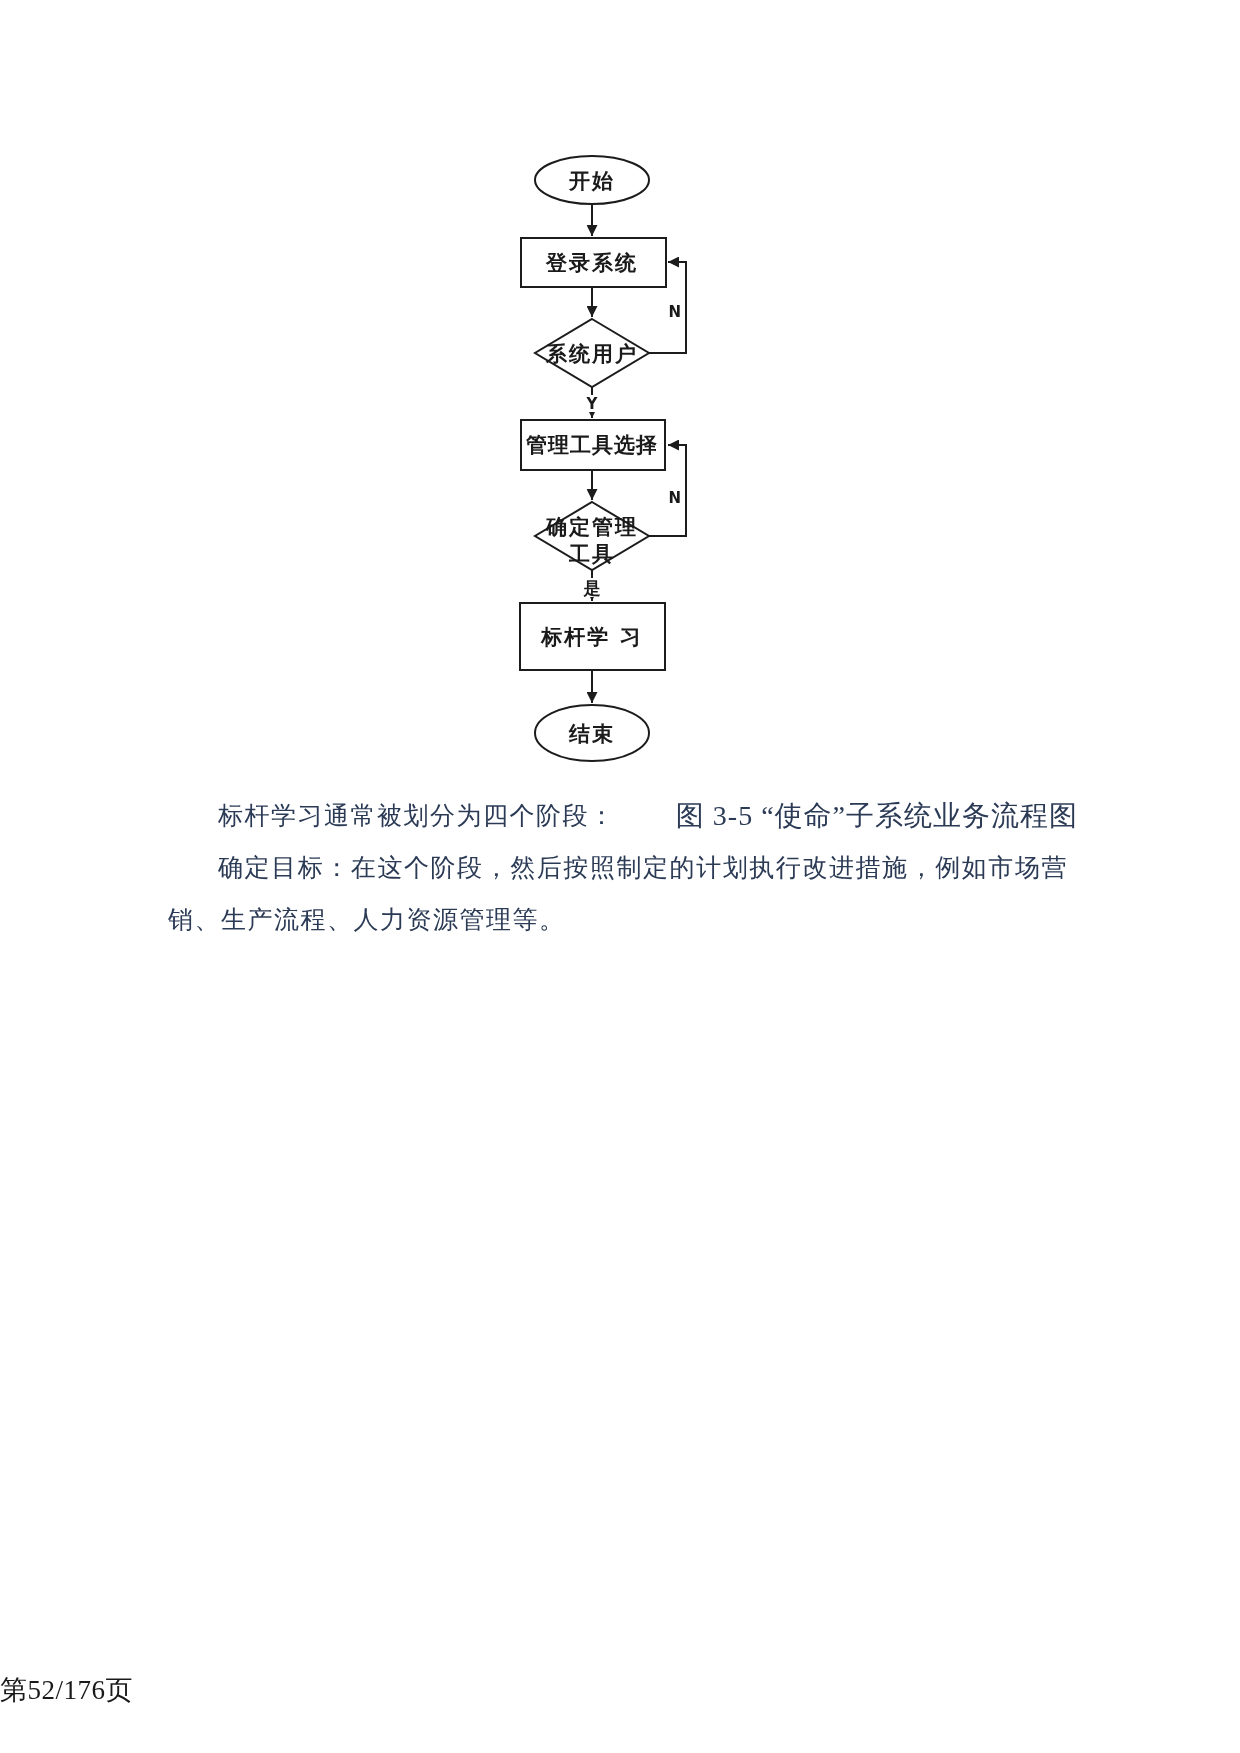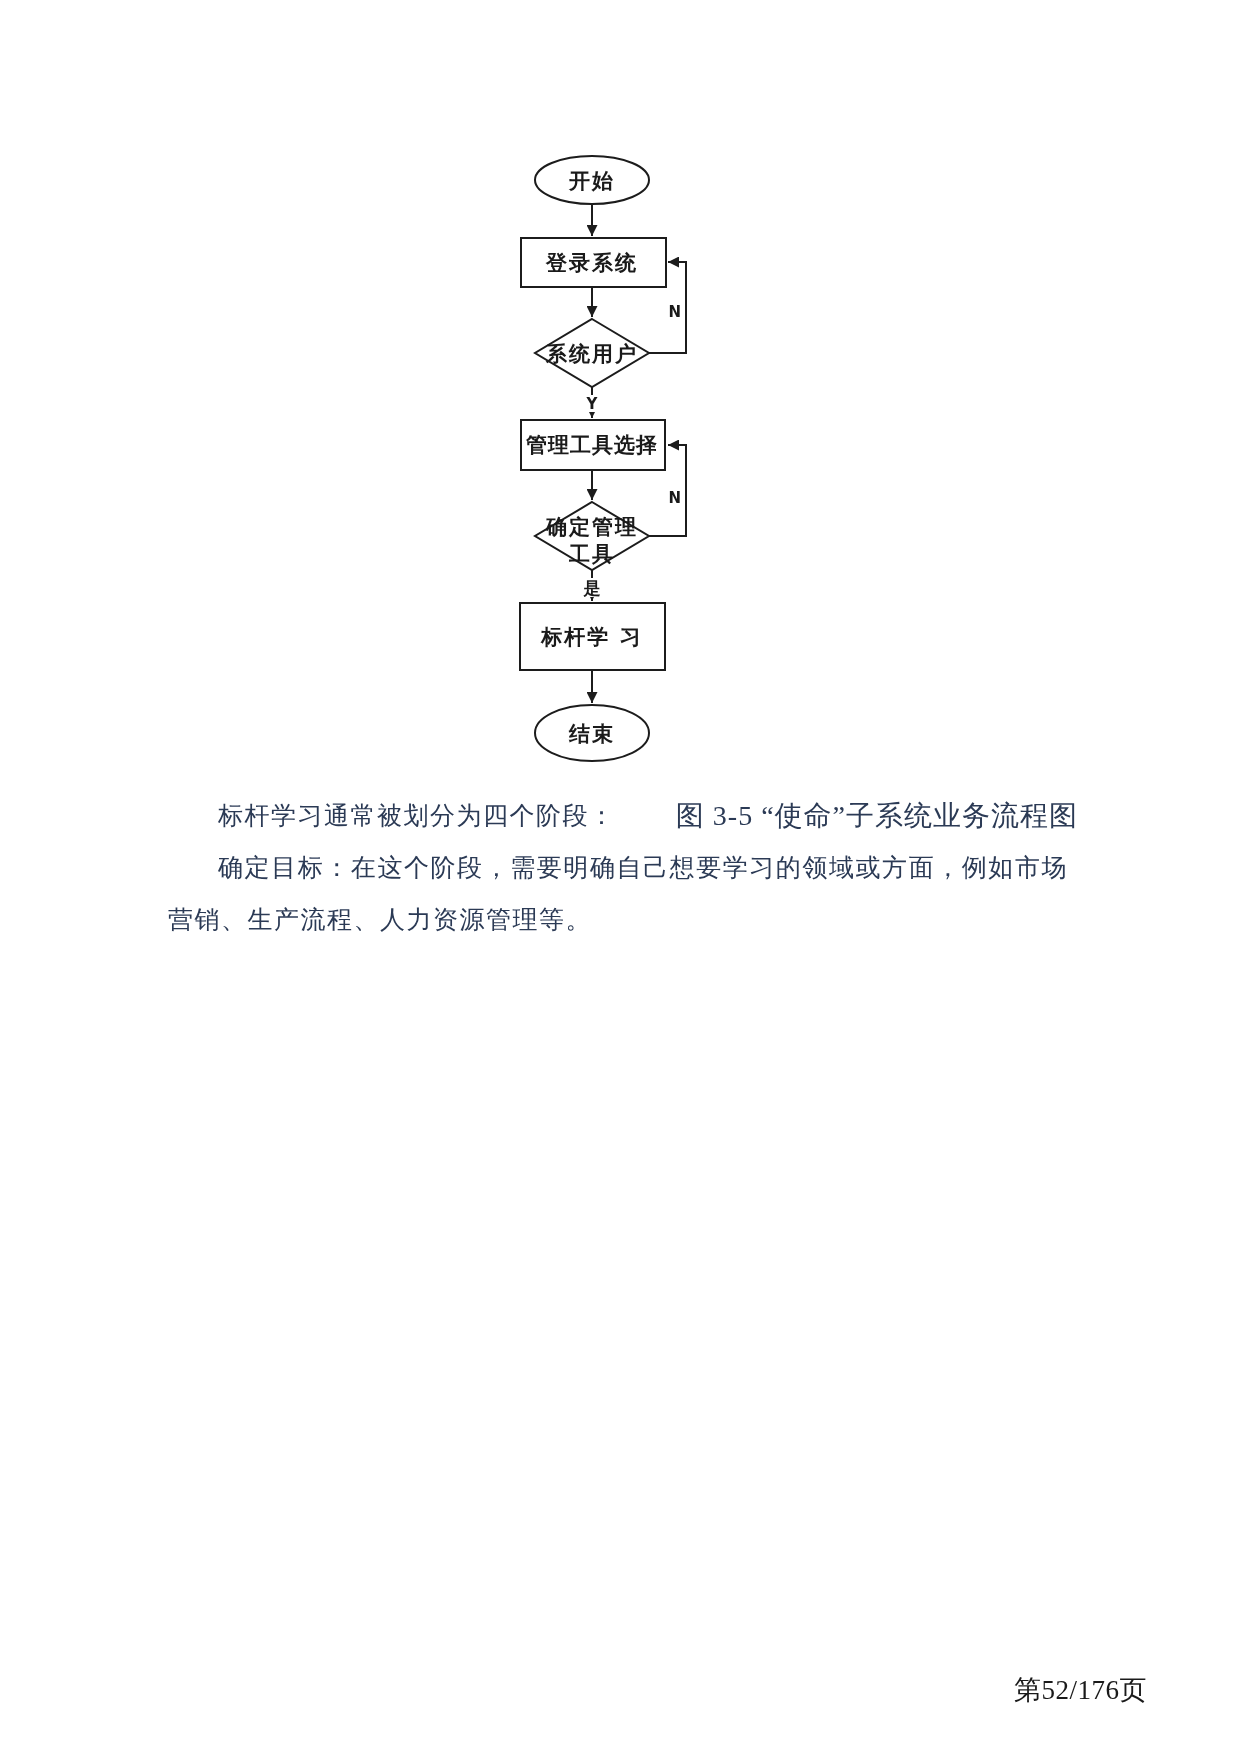--- a/index.html
+++ b/index.html
@@ -58,21 +58,21 @@
     letter-spacing: 1.5px;
     text-indent: 2em;
     text-align: justify;
     text-align-last: left;
   }
 
   
   .footer {
     position: absolute;
     left: 0; top: 1672px; width: 1147px;
-    text-align: right;
+    text-align: left;
     font-size: 27px;
     color: #1a1a1a;
     letter-spacing: 0.5px;
   }
 </style>
 </head>
 <body>
 
 <div class="page">
 
@@ -114,18 +114,18 @@
     <text class="fc-label" x="592" y="409" text-anchor="middle">Y</text>
     <text class="fc-label" x="681" y="503" text-anchor="end">N</text>
     <rect class="fc-chip" x="580" y="578" width="24" height="19"></rect>
     <text class="fc-label fc-label-cn" x="592" y="594">是</text>
   </svg>
 
   <div class="caption">图 3-5 “使命”子系统业务流程图</div>
 
   <div class="body-text">
     <p>标杆学习通常被划分为四个阶段：</p>
-    <p>确定目标：在这个阶段，需要明确自己想要学习的领域或方面，例如市场营销、生产流程、人力资源管理等。</p>
+    <p>确定目标：在这个阶段，然后按照制定的计划执行改进措施，例如市场营销、生产流程、人力资源管理等。</p>
   </div>
 
   <div class="footer">第52/176页</div>
 
 </div>
 
 </body></html>

